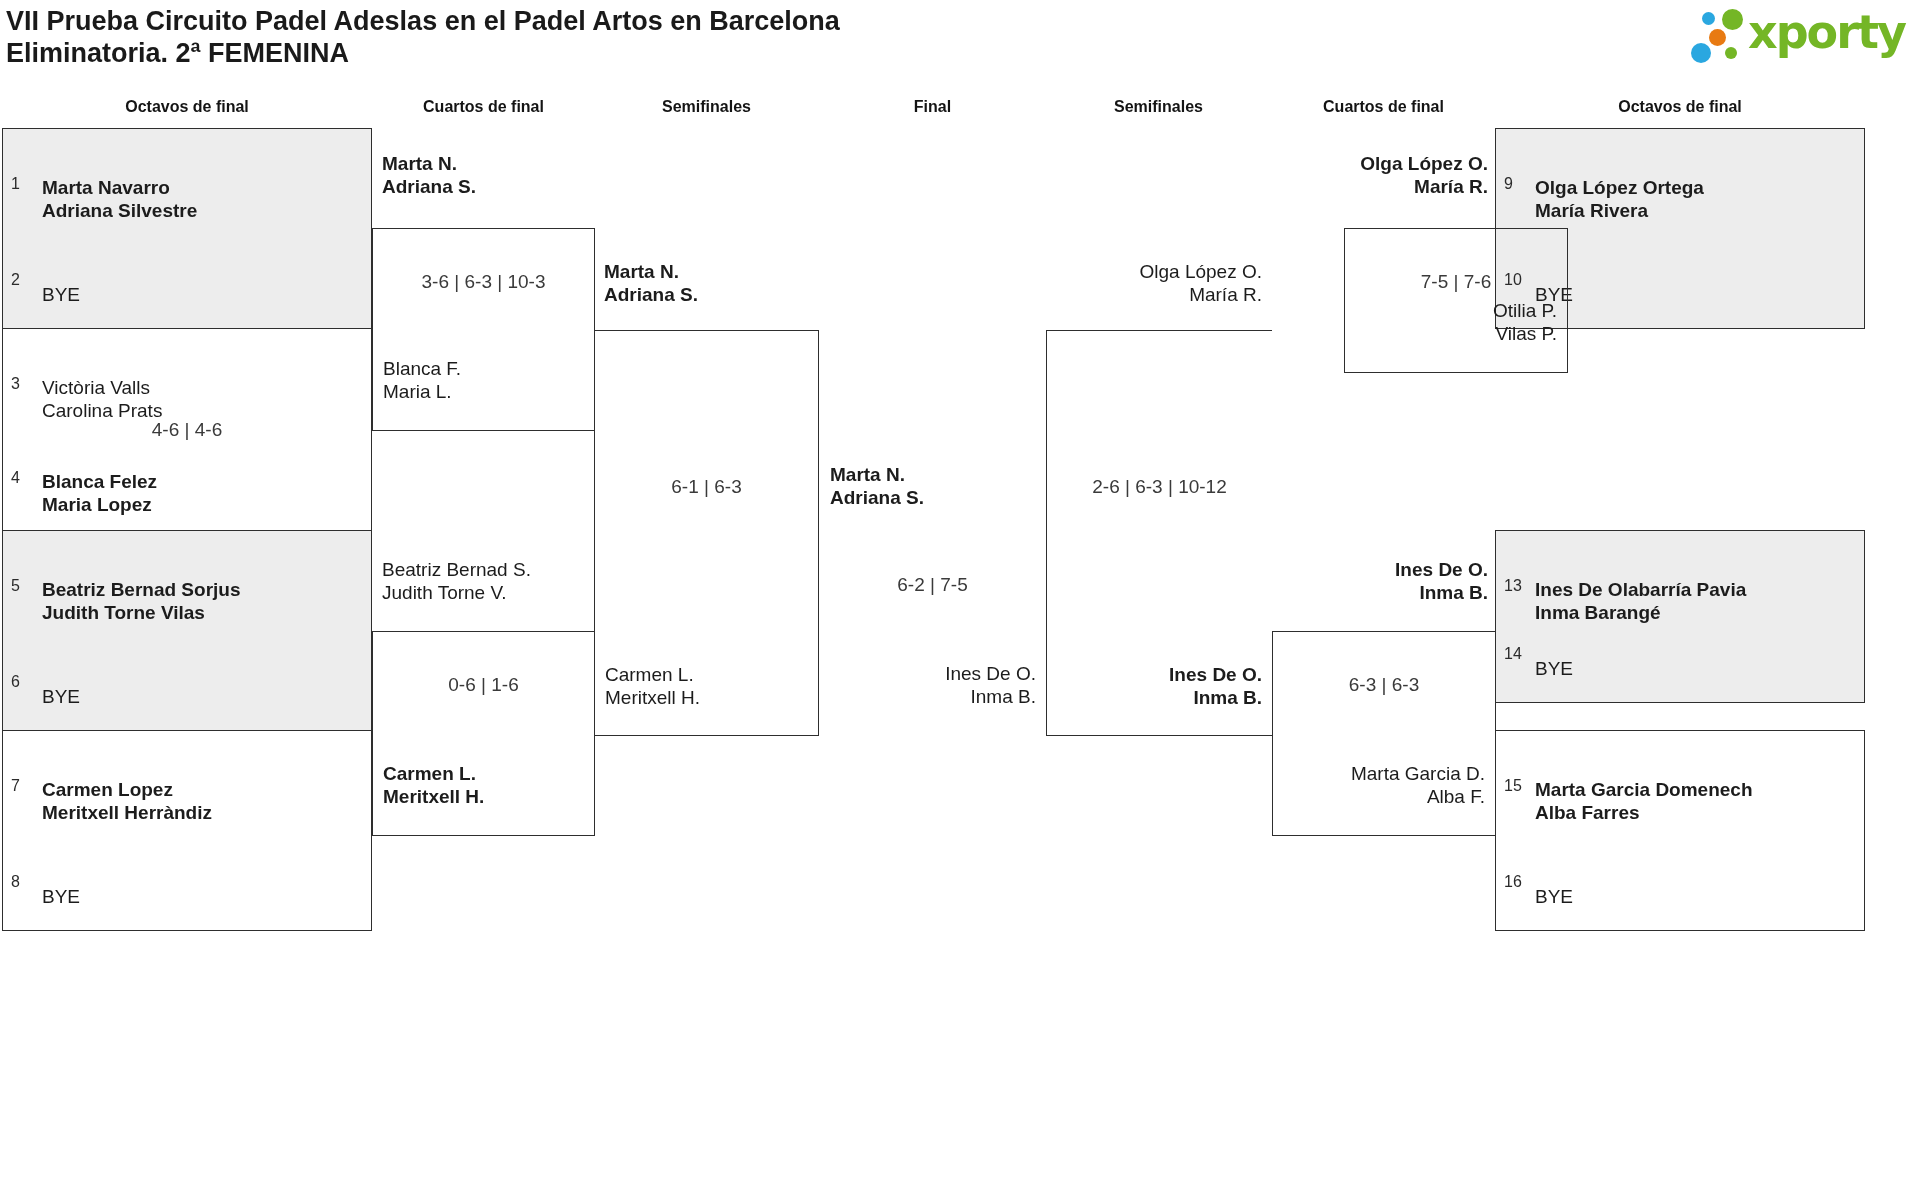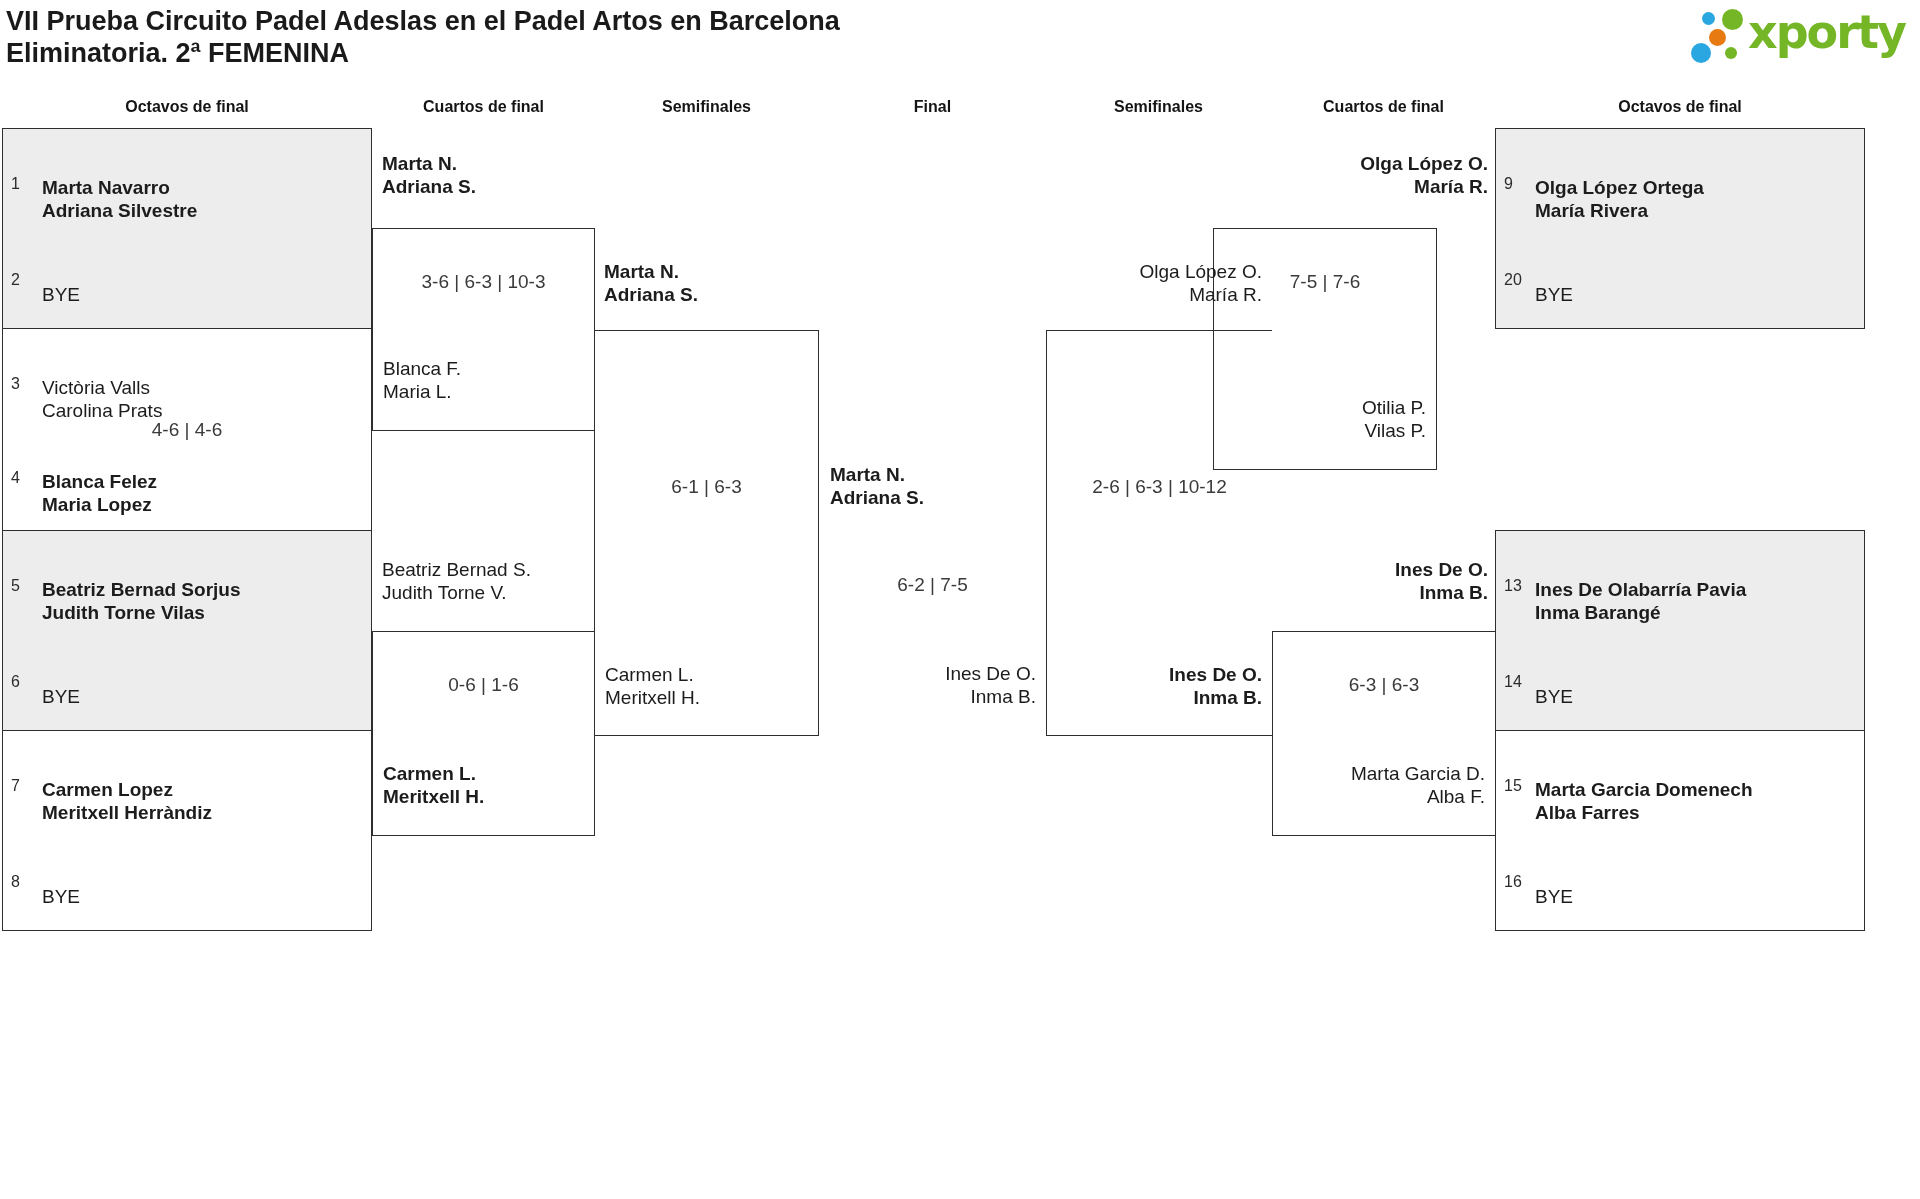--- a/index.html
+++ b/index.html
@@ -120,29 +120,29 @@
 
   <div class="mbox shade" style="left:1495px;top:128px;width:370px;height:201px">
     <div class="pair" style="top:17px;left:8px;right:8px">
       <span class="seed">9</span>
       <div class="names">
         <span class="t bold">Olga López Ortega</span>
         <span class="t bold">María Rivera</span>
       </div>
     </div>
     <div class="pair" style="bottom:22px;left:8px;right:8px">
-      <span class="seed">20</span>
-      <div class="names">
-          <span class="t">BYE</span>
-        </div>
-    </div>
-  </div>
-
-
-  <div class="mbox shade" style="left:1495px;top:530px;width:370px;height:201px">
+      <span class="seed">10</span>
+      <div class="names">
+          <span class="t">BYE</span>
+        </div>
+    </div>
+  </div>
+
+
+  <div class="mbox shade" style="left:1495px;top:530px;width:370px;height:173px">
     <div class="pair" style="top:17px;left:8px;right:8px">
       <span class="seed">13</span>
       <div class="names">
         <span class="t bold">Ines De Olabarría Pavia</span>
         <span class="t bold">Inma Barangé</span>
       </div>
     </div>
     <div class="pair" style="bottom:22px;left:8px;right:8px">
       <span class="seed">14</span>
       <div class="names">
@@ -188,21 +188,21 @@
     <div class="lbl" style="left:10px;bottom:27px">
       <div class="t bold">Carmen L.</div>
       <div class="t bold">Meritxell H.</div>
     </div>
   </div>
 
   <div class="lbl rtl" style="left:1276px;top:152px;width:212px">
     <div class="t bold">Olga López O.</div>
     <div class="t bold">María R.</div>
   </div>
-  <div class="mbox" style="left:1213px;top:228px;width:224px;height:242px;background:transparent">
+  <div class="mbox" style="left:1344px;top:228px;width:224px;height:145px;background:transparent">
     <div class="score cscore" style="top:42px">7-5 | 7-6</div>
     <div class="lbl rtl" style="right:10px;bottom:27px">
       <div class="t">Otilia P.</div>
       <div class="t">Vilas P.</div>
     </div>
   </div>
 
   <div class="lbl rtl" style="left:1276px;top:558px;width:212px">
     <div class="t bold">Ines De O.</div>
     <div class="t bold">Inma B.</div>

